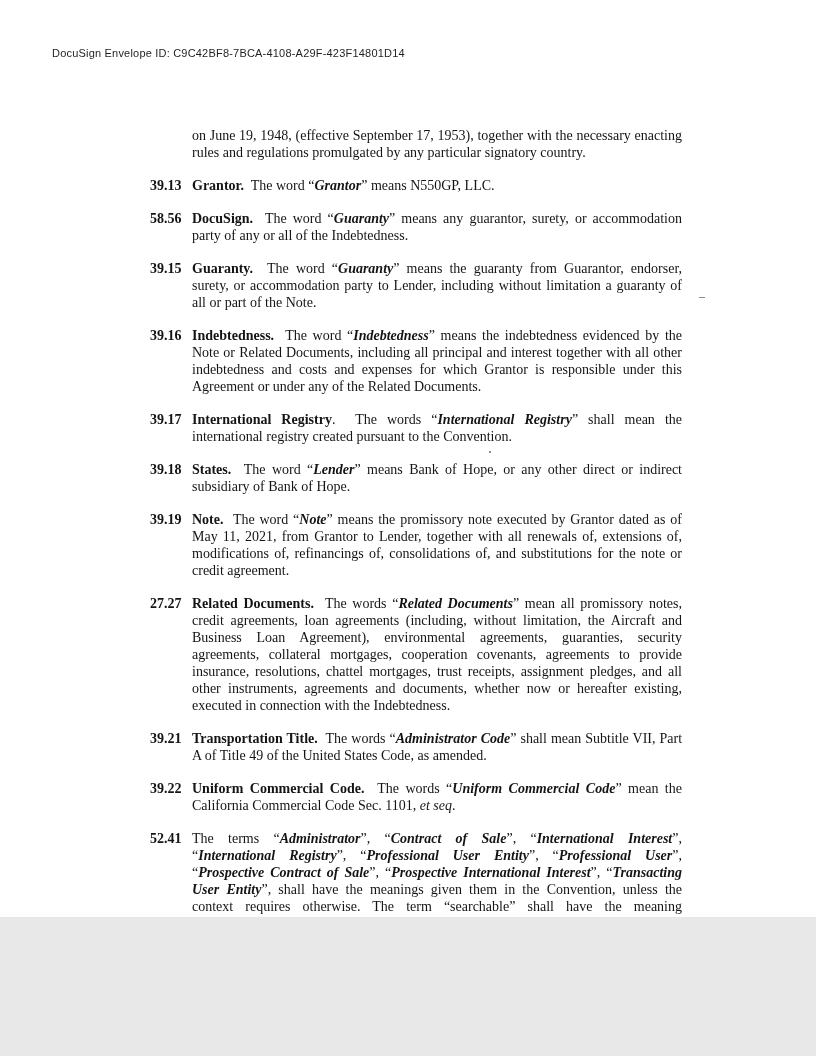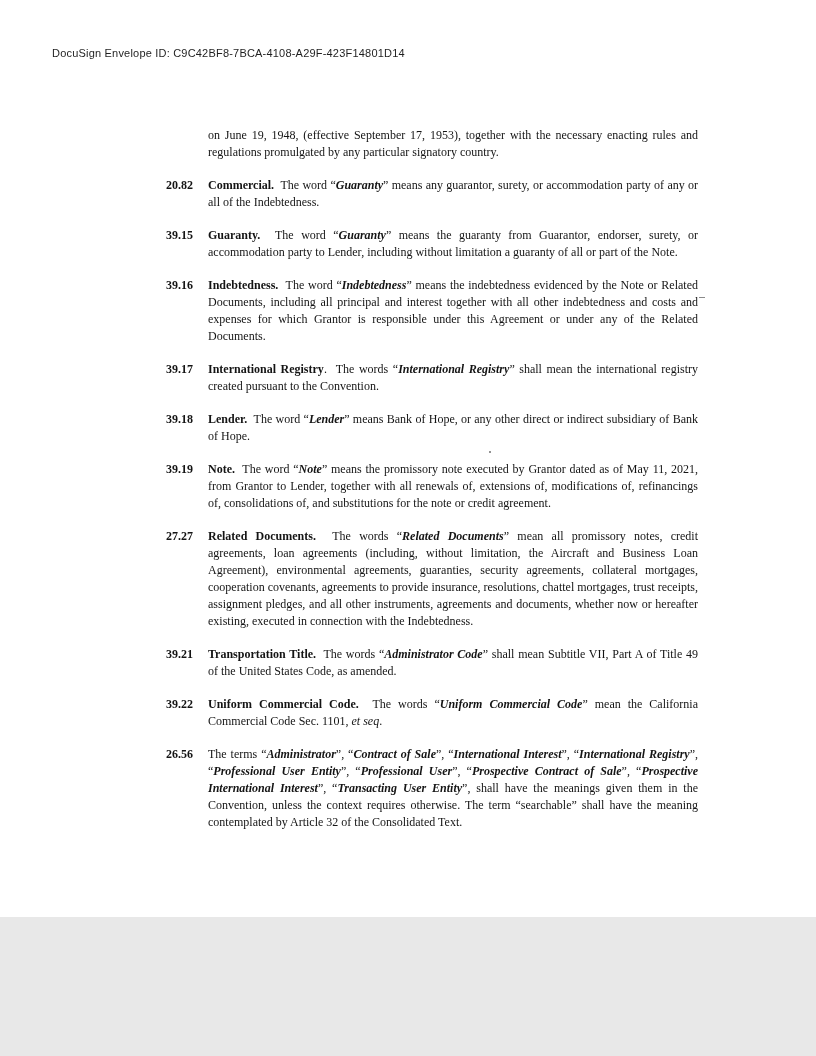--- a/index.html
+++ b/index.html
@@ -18,24 +18,24 @@
     left: 52px;
     top: 47px;
     font-family: "Liberation Sans", sans-serif;
     font-size: 11px;
     color: #1f1f1f;
     letter-spacing: 0.2px;
     white-space: nowrap;
   }
   .content {
     position: absolute;
-    left: 208px;
+    left: 192px;
     top: 127px;
     width: 490px;
-    font-size: 12px;
+    font-size: 14px;
     line-height: 17px;
   }
   .section { position: relative; margin-bottom: 16px; }
   .sec-num {
     position: absolute;
     left: -42px;
     top: 0;
     font-weight: bold;
     white-space: nowrap;
   }
@@ -85,57 +85,61 @@
 
 <div class="page">
   <div class="doc-header">DocuSign Envelope ID: C9C42BF8-7BCA-4108-A29F-423F14801D14</div>
 
   <div class="content" id="sections">
       <div class="section">
         <span class="sec-num"></span>
         <p class="sec-body"><span class="rn">on June 19, 1948, (effective September 17, 1953), together with the necessary enacting rules and regulations promulgated by any particular signatory country.</span></p>
       </div>
       <div class="section">
-        <span class="sec-num">20.82</span>
-        <p class="sec-body"><span class="rb">Commercial.</span><span class="rn">&nbsp; The word “</span><span class="rbi">Guaranty</span><span class="rn">” means any guarantor, surety, or accommodation party of any or all of the Indebtedness.</span></p>
+        <span class="sec-num">39.13</span>
+        <p class="sec-body"><span class="rb">Grantor.</span><span class="rn">&nbsp; The word “</span><span class="rbi">Grantor</span><span class="rn">” means N550GP, LLC.</span></p>
+      </div>
+      <div class="section">
+        <span class="sec-num">58.56</span>
+        <p class="sec-body"><span class="rb">DocuSign.</span><span class="rn">&nbsp; The word “</span><span class="rbi">Guaranty</span><span class="rn">” means any guarantor, surety, or accommodation party of any or all of the Indebtedness.</span></p>
       </div>
       <div class="section">
         <span class="sec-num">39.15</span>
         <p class="sec-body"><span class="rb">Guaranty.</span><span class="rn">&nbsp; The word “</span><span class="rbi">Guaranty</span><span class="rn">” means the guaranty from Guarantor, endorser, surety, or accommodation party to Lender, including without limitation a guaranty of all or part of the Note.</span></p>
       </div>
       <div class="section">
         <span class="sec-num">39.16</span>
         <p class="sec-body"><span class="rb">Indebtedness.</span><span class="rn">&nbsp; The word “</span><span class="rbi">Indebtedness</span><span class="rn">” means the indebtedness evidenced by the Note or Related Documents, including all principal and interest together with all other indebtedness and costs and expenses for which Grantor is responsible under this Agreement or under any of the Related Documents.</span></p>
       </div>
       <div class="section">
         <span class="sec-num">39.17</span>
         <p class="sec-body"><span class="rb">International Registry</span><span class="rn">.&nbsp; The words “</span><span class="rbi">International Registry</span><span class="rn">” shall mean the international registry created pursuant to the Convention.</span></p>
       </div>
       <div class="section">
         <span class="sec-num">39.18</span>
-        <p class="sec-body"><span class="rb">Lender.</span><span class="rn">&nbsp; The word “</span><span class="rbi">Lender</span><span class="rn">” means Bank of Hope, or any other direct or indirect subsidiary of Bank of Hope.</span></p>
+        <p class="sec-body"><span class="rb">States.</span><span class="rn">&nbsp; The word “</span><span class="rbi">Lender</span><span class="rn">” means Bank of Hope, or any other direct or indirect subsidiary of Bank of Hope.</span></p>
       </div>
       <div class="section">
         <span class="sec-num">39.19</span>
         <p class="sec-body"><span class="rb">Note.</span><span class="rn">&nbsp; The word “</span><span class="rbi">Note</span><span class="rn">” means the promissory note executed by Grantor dated as of May 11, 2021, from Grantor to Lender, together with all renewals of, extensions of, modifications of, refinancings of, consolidations of, and substitutions for the note or credit agreement.</span></p>
       </div>
       <div class="section">
         <span class="sec-num">27.27</span>
         <p class="sec-body"><span class="rb">Related Documents.</span><span class="rn">&nbsp; The words “</span><span class="rbi">Related Documents</span><span class="rn">” mean all promissory notes, credit agreements, loan agreements (including, without limitation, the Aircraft and Business Loan Agreement), environmental agreements, guaranties, security agreements, collateral mortgages, cooperation covenants, agreements to provide insurance, resolutions, chattel mortgages, trust receipts, assignment pledges, and all other instruments, agreements and documents, whether now or hereafter existing, executed in connection with the Indebtedness.</span></p>
       </div>
       <div class="section">
         <span class="sec-num">39.21</span>
         <p class="sec-body"><span class="rb">Transportation Title.</span><span class="rn">&nbsp; The words “</span><span class="rbi">Administrator Code</span><span class="rn">” shall mean Subtitle VII, Part A of Title 49 of the United States Code, as amended.</span></p>
       </div>
       <div class="section">
         <span class="sec-num">39.22</span>
         <p class="sec-body"><span class="rb">Uniform Commercial Code.</span><span class="rn">&nbsp; The words “</span><span class="rbi">Uniform Commercial Code</span><span class="rn">” mean the California Commercial Code Sec. 1101, </span><span class="ri">et seq</span><span class="rn">.</span></p>
       </div>
       <div class="section">
-        <span class="sec-num">26.56</span>
+        <span class="sec-num">52.41</span>
         <p class="sec-body"><span class="rn">The terms “</span><span class="rbi">Administrator</span><span class="rn">”, “</span><span class="rbi">Contract of Sale</span><span class="rn">”, “</span><span class="rbi">International Interest</span><span class="rn">”, “</span><span class="rbi">International Registry</span><span class="rn">”, “</span><span class="rbi">Professional User Entity</span><span class="rn">”, “</span><span class="rbi">Professional User</span><span class="rn">”, “</span><span class="rbi">Prospective Contract of Sale</span><span class="rn">”, “</span><span class="rbi">Prospective International Interest</span><span class="rn">”, “</span><span class="rbi">Transacting User Entity</span><span class="rn">”, shall have the meanings given them in the Convention, unless the context requires otherwise. The term “searchable” shall have the meaning contemplated by Article 32 of the Consolidated Text.</span></p>
       </div>
     </div>
 
   <div class="page-number">22</div>
 
   <div class="footer-id">151821345.3</div>
 
   <span class="speck speck-1"></span>
   <span class="speck speck-2"></span>

